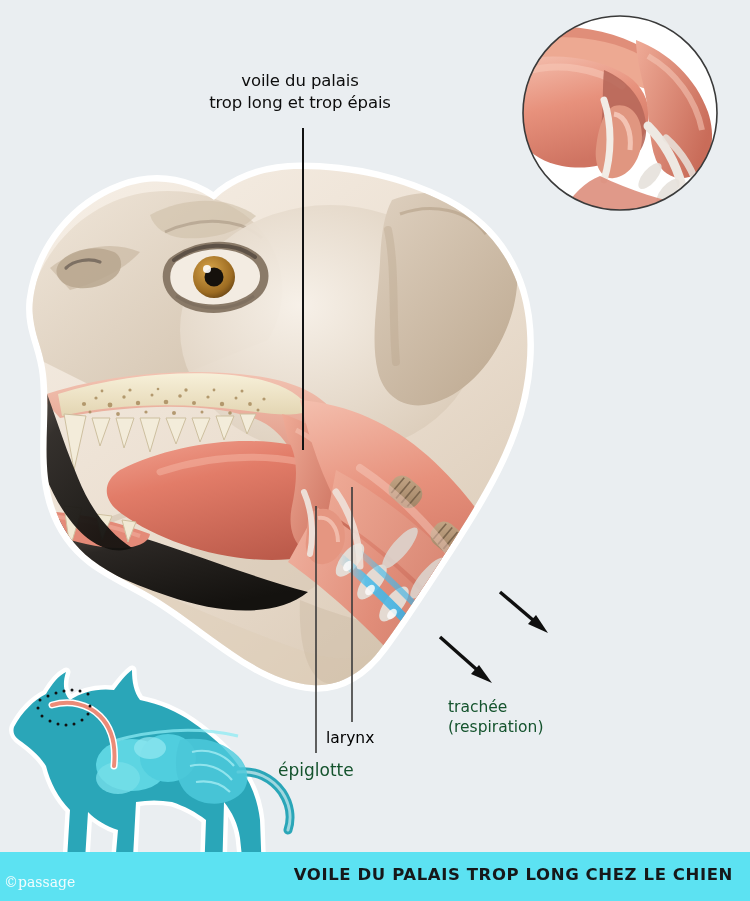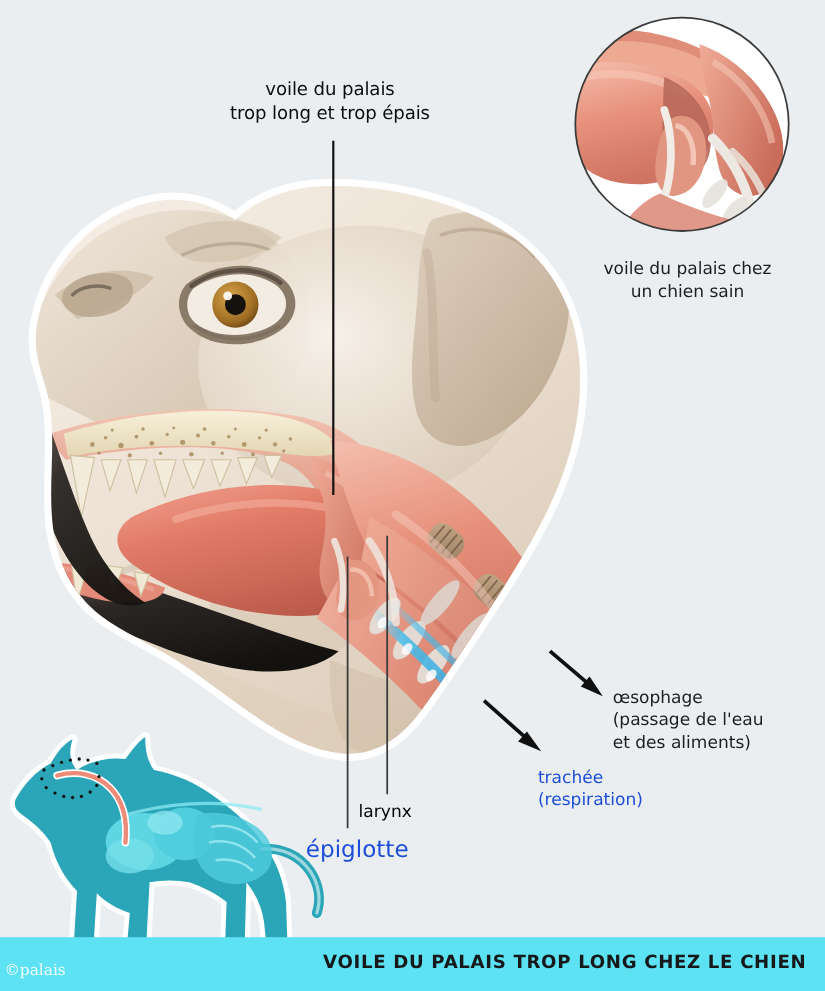--- a/index.html
+++ b/index.html
@@ -20,27 +20,27 @@
     letter-spacing:-0.1px;color:#0d0d0d;
   }
   .inset-cap{
     left:505px;top:234px;width:240px;text-align:center;
     font-size:15.5px;line-height:1.34;color:#1d1d1d;font-weight:400;
   }
   .lbl-oeso{
     left:557px;top:624px;font-size:15.5px;line-height:1.32;color:#1d1d1d;
   }
   .lbl-trach{
-    left:489px;top:697px;font-size:15.5px;line-height:1.32;color:#1d4ed8;
+    left:448px;top:697px;font-size:15.5px;line-height:1.32;color:#14532d;
   }
   .lbl-larynx{
     left:326px;top:729px;font-size:15.5px;color:#000000;
   }
   .lbl-epi{
-    left:278px;top:760px;font-size:21px;color:#1d4ed8;
+    left:278px;top:760px;font-size:17px;color:#14532d;
   }
 
   
   #banner{
     position:absolute;left:0;top:852px;width:750px;height:49px;
     background:#5ce2f2;
   }
   #banner-title{
     position:absolute;right:17px;top:13px;
     font-size:16.5px;font-weight:bold;letter-spacing:0.6px;
@@ -477,32 +477,27 @@
           <circle cx="82" cy="720" r="1.5"></circle>
         <circle cx="88" cy="714" r="1.5"></circle>
           <circle cx="90" cy="706" r="1.5"></circle>
       </g>
     </g>
   </svg>
 
   <div class="txt title-main">voile du palais
 trop long et trop épais</div>
 
-  <div class="txt inset-cap">voile du palais chez
-un chien sain</div>
-
-  <div class="txt lbl-oeso">œsophage
-(passage de l'eau
-et des aliments)</div>
+
 
   <div class="txt lbl-trach">trachée
 (respiration)</div>
 
   <div class="txt lbl-larynx">larynx</div>
 
   <div class="txt lbl-epi">épiglotte</div>
 
   <div id="banner" style="background: rgb(92, 226, 242);">
     <div id="banner-title">VOILE DU PALAIS TROP LONG CHEZ LE CHIEN</div>
   </div>
-  <div id="watermark">©palais</div>
+  <div id="watermark">©passage</div>
 
 </div>
 
 </body></html>

